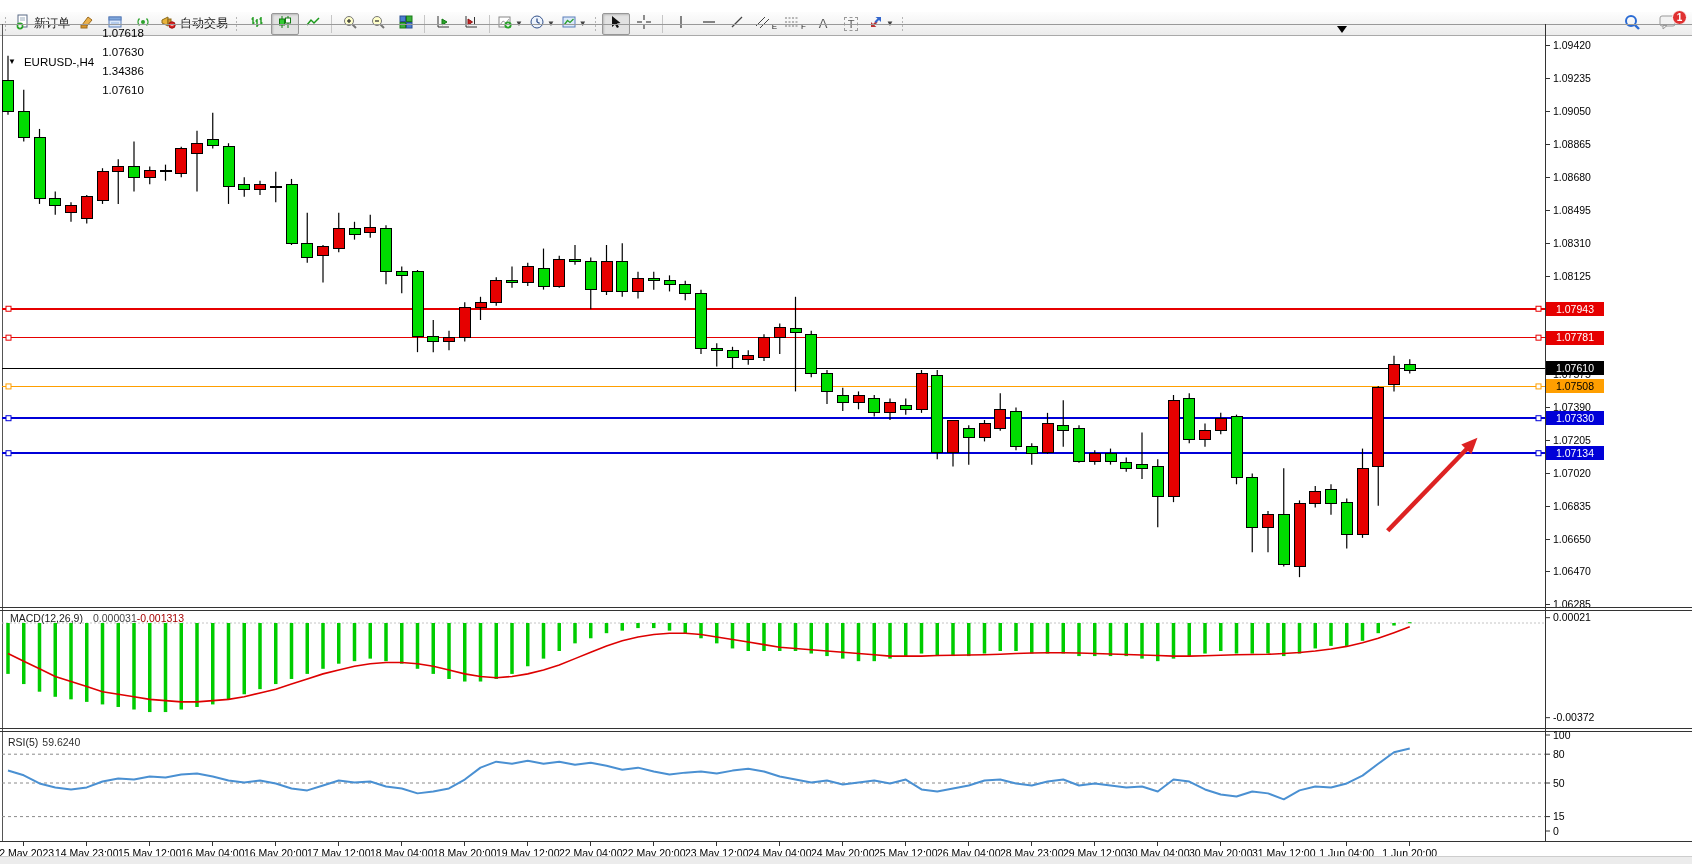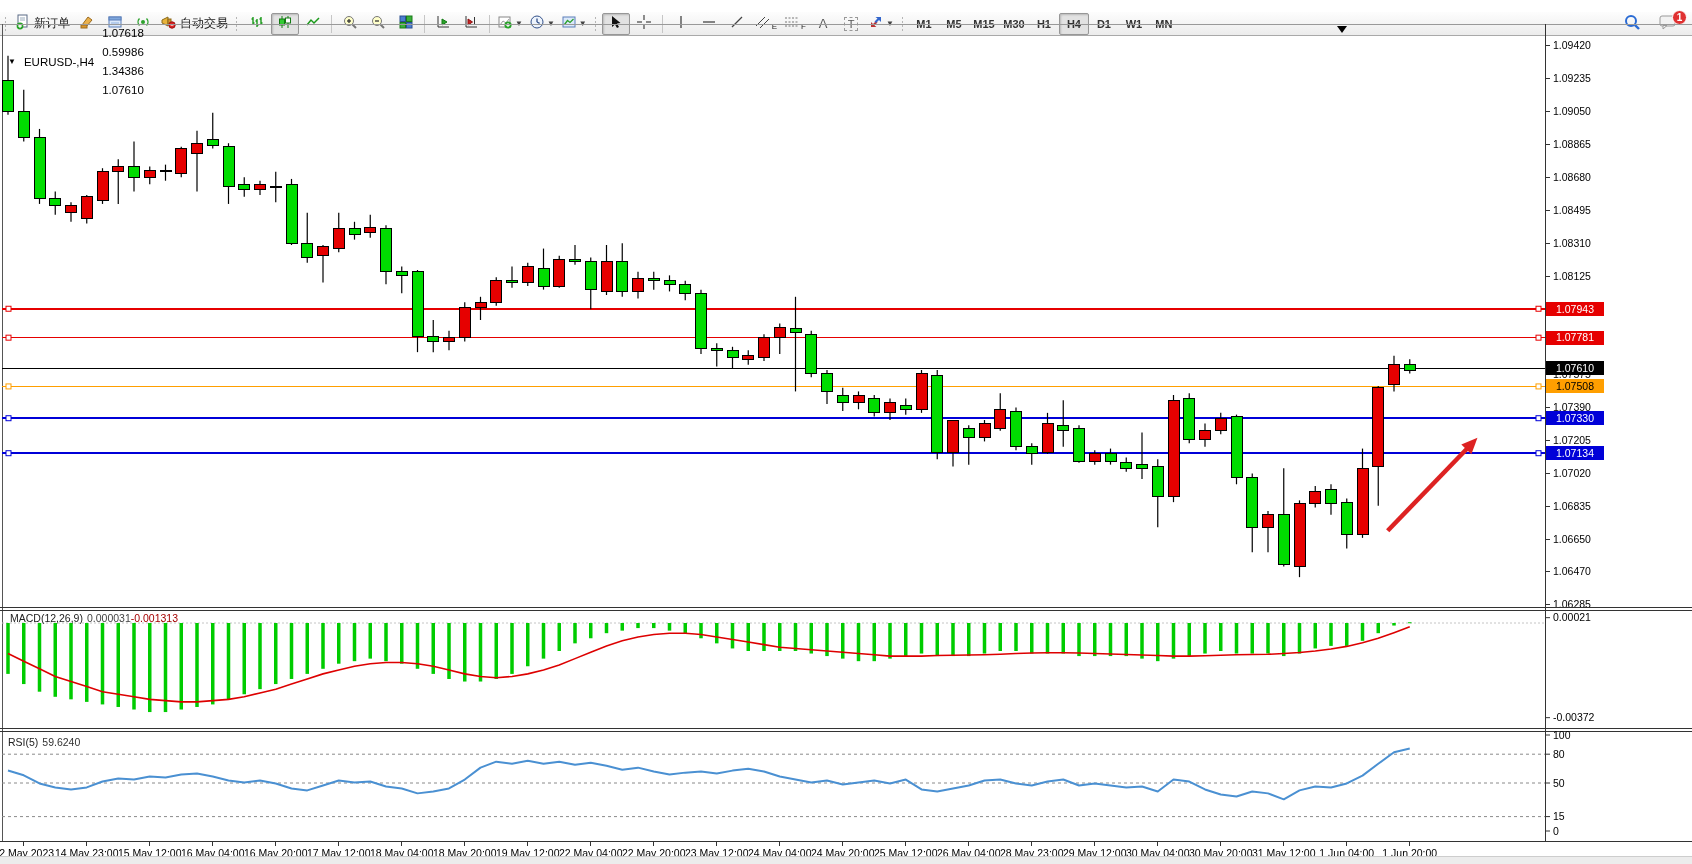--- a/index.html
+++ b/index.html
@@ -22,21 +22,21 @@
   .tf{font-size:11px;font-weight:bold;color:#333;min-width:24px;}
   #tb-right{margin-left:auto;display:flex;align-items:center;margin-right:10px;}
   .badge{position:absolute;top:-4px;right:-6px;background:#e03131;color:#fff;
     border-radius:8px;min-width:13px;height:13px;font-size:10px;font-weight:bold;
     display:flex;align-items:center;justify-content:center;border:1px solid #fff;}
   
   #chart-title{position:absolute;left:8px;top:27px;font-size:11.5px;color:#000;
     display:flex;gap:8px;align-items:center;z-index:5;}
   #chart-title .tri{font-size:8px;}
   #macd-label{position:absolute;left:10px;top:612px;font-size:10.5px;color:#222;z-index:5;}
-  #macd-label .v1{color:#444;margin-left:4px;}
+  #macd-label .v1{color:#444;margin-left:10px;}
   #macd-label .v2{color:#a40000;margin-left:0;}
   #rsi-label{position:absolute;left:8px;top:736px;font-size:10.5px;color:#222;z-index:5;}
   #rsi-label .v1{color:#333;margin-left:4px;margin-top:28px;}
   #shift-marker{position:absolute;left:1337px;top:26px;width:0;height:0;
     border-left:5px solid transparent;border-right:5px solid transparent;
     border-top:7px solid #000;z-index:5;}
   #status-strip{position:absolute;left:0;top:856px;width:1692px;height:8px;
     background:#ececec;border-top:1px solid #cdcdcd;}
   svg text{font-family:"Liberation Sans","DejaVu Sans",sans-serif;}
 </style>
@@ -236,31 +236,20 @@
       <span style="font-size:11px;color:#555;border:1px dashed #999;padding:0 3px;">T</span>
     </div>
     <div class="tbtn">
       <span><svg width="16" height="16">
             <polygon points="3,13 3,8 5,10 8,7 9.5,8.5 6.5,11.5 8.5,13" fill="#b33"></polygon>
             <polygon points="13,3 13,8 11,6 8,9 6.5,7.5 9.5,4.5 7.5,3" fill="#36c"></polygon>
           </svg></span>
       <span class="caret">▼</span>
     </div>
     <div class="handle"></div>
-    <div id="tf-group" style="display:flex;align-items:center;">
-        <div class="tbtn tf">M1</div>
-        <div class="tbtn tf">M5</div>
-        <div class="tbtn tf">M15</div>
-        <div class="tbtn tf">M30</div>
-        <div class="tbtn tf">H1</div>
-        <div class="tbtn tf pressed">H4</div>
-        <div class="tbtn tf">D1</div>
-        <div class="tbtn tf">W1</div>
-        <div class="tbtn tf">MN</div>
-      </div>
     <div id="tb-right">
       <div class="tbtn">
         <span><svg width="18" height="18">
               <circle cx="8" cy="8" r="5" fill="none" stroke="#2a6bd4" stroke-width="2"></circle>
               <line x1="11.8" y1="11.8" x2="16" y2="16" stroke="#2a6bd4" stroke-width="2.4"></line>
             </svg></span>
       </div>
       <div class="tbtn" style="position:relative;margin-left:8px;">
         <span><svg width="18" height="16">
               <rect x="1" y="2" width="15" height="10" rx="2" fill="#f2f2f2" stroke="#9a9a9a"></rect>
@@ -682,21 +671,21 @@
       <text x="1575" y="457.01428571428755" font-size="10.5" fill="#ffffff" text-anchor="middle">1.07134</text>
       <rect x="1546" y="361.21428571428584" width="58" height="14" fill="#000000" shape-rendering="crispEdges"></rect>
       <text x="1575" y="372.01428571428585" font-size="10.5" fill="#ffffff" text-anchor="middle">1.07610</text>
     </svg>
 
   <div id="chart-title">
     <span class="tri">▼</span>
     <span>EURUSD-,H4</span>
     <span style="display:flex;gap:7px;flex-direction:column;">
       <span>1.07618</span>
-      <span>0.59986</span>
+      <span>1.07630</span>
       <span>1.34386</span>
       <span>1.07610</span>
     </span>
   </div>
 
   <div id="shift-marker"></div>
 
   <div id="macd-label">
     <span>MACD(12,26,9)</span><span class="v1">0.000031</span><span class="v2">-0.001313</span>
   </div>

